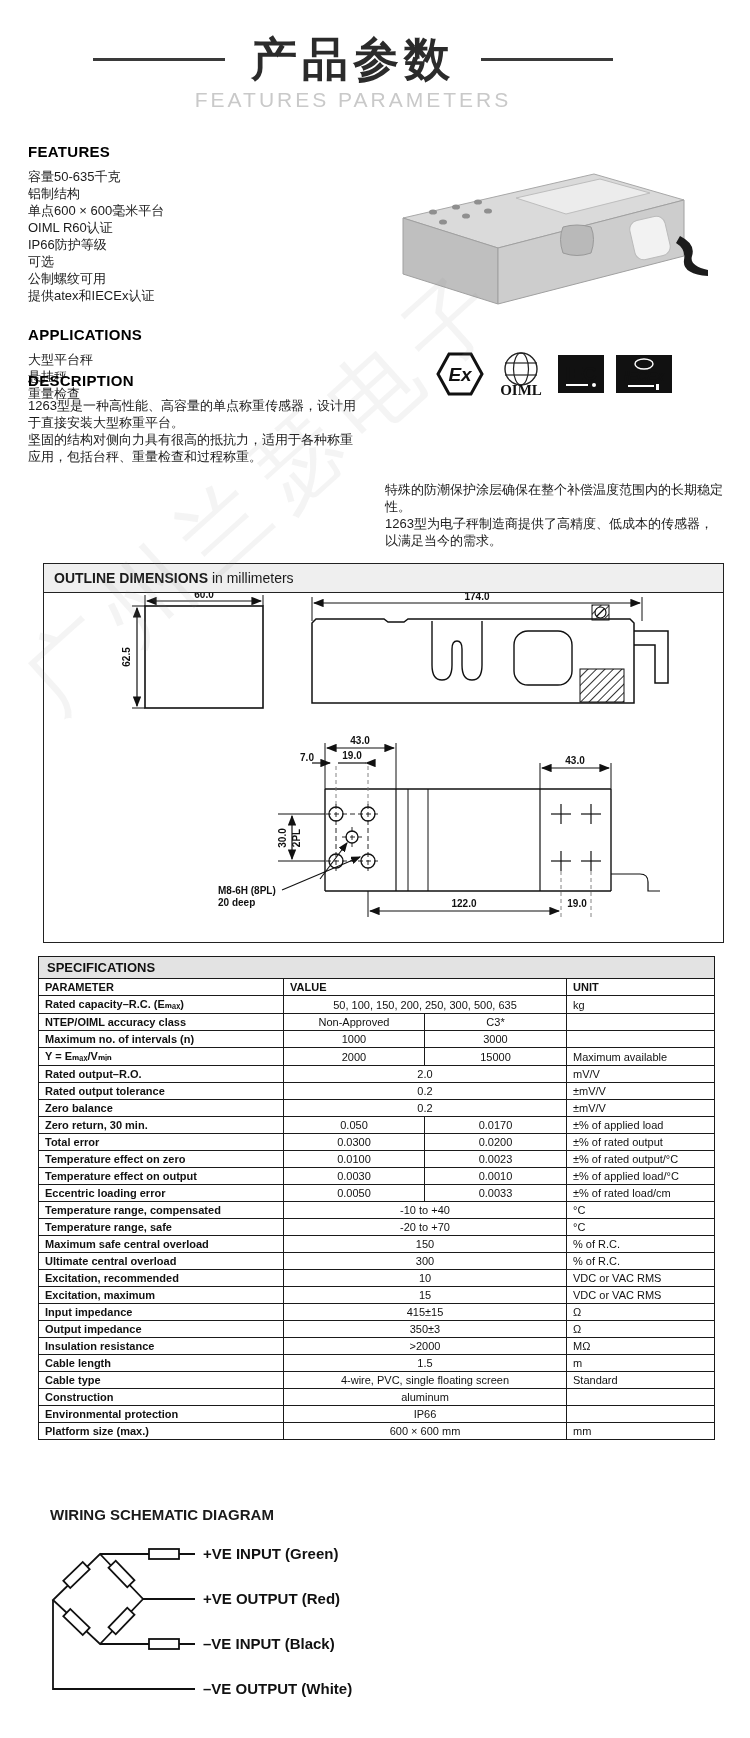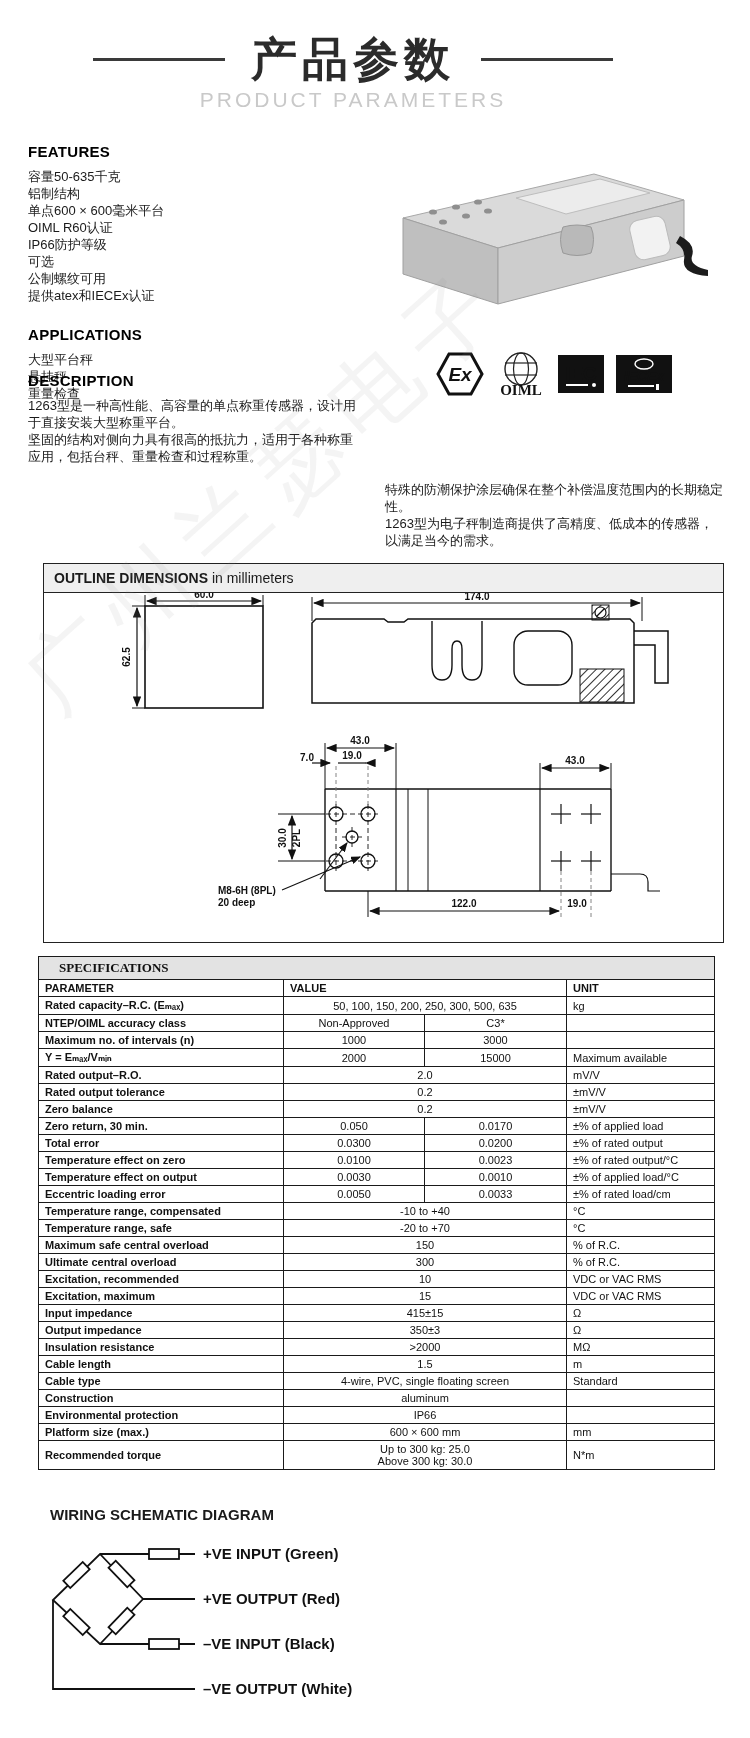--- a/index.html
+++ b/index.html
@@ -26,21 +26,21 @@
   .certs{position:absolute;left:436px;top:350px;display:flex;align-items:center;gap:12px;}
   
   .outline-box{position:absolute;left:43px;top:563px;width:681px;height:380px;border:1px solid #222;box-sizing:border-box;background:#fff;}
   .outline-head{border-bottom:1px solid #222;background:#efefef;padding:6px 10px;font-size:14px;}
   .outline-head b{font-weight:bold;}
   .outline-head span{font-weight:normal;}
   
   .spec-wrap{position:absolute;left:38px;top:956px;width:676px;z-index:6;}
   table.spec{border-collapse:collapse;width:676px;table-layout:fixed;background:#fff;}
   table.spec td,table.spec th{border:1px solid #1a1a1a;font-size:11px;padding:2px 6px;color:#111;}
-  .spec .title-band{background:#e3e3e3;font-weight:bold;font-size:13px;text-align:left;padding:3px 20px;font-family:Liberation Serif, serif;}
+  .spec .title-band{background:#e3e3e3;font-weight:bold;font-size:13px;text-align:left;padding:3px 8px;}
   .spec th{font-size:11.5px;text-align:left;font-weight:bold;padding:3px 4px;}
   .spec td.p{font-weight:bold;text-align:left;}
   .spec td.v{text-align:center;white-space:pre-line;}
   .spec td.u{text-align:left;}
   
   .wiring-h{position:absolute;left:50px;top:1506px;font-size:15px;font-weight:bold;}
   .wiring-svg{position:absolute;left:25px;top:1540px;}
   svg text{fill:#111;}
 </style>
 </head>
@@ -48,21 +48,21 @@
 
 <div class="wm" style="left:-40px;top:430px;">广州兰瑟电子</div>
 <div class="wm" style="left:120px;top:1150px;">广州兰瑟电子</div>
 
 <div class="header">
   <div class="title-row">
     <span class="hline"></span>
     <h1 class="page-title">产品参数</h1>
     <span class="hline"></span>
   </div>
-  <div class="subtitle">PRODUCT PARAMETERS</div>
+  <div class="subtitle">FEATURES PARAMETERS</div>
 </div>
 
 <div class="features">
   <div class="sec-h">FEATURES</div>
   <div>
       <div class="line-item">容量50-635千克</div>
       <div class="line-item">铝制结构</div>
       <div class="line-item">单点600 × 600毫米平台</div>
       <div class="line-item">OIML R60认证</div>
       <div class="line-item">IP66防护等级</div>
@@ -397,26 +397,20 @@
         <tr>
           <td class="p">Environmental protection</td>
           <td class="v" colspan="2">IP66</td>
           <td class="u"></td>
         </tr>
         <tr>
           <td class="p">Platform size (max.)</td>
           <td class="v" colspan="2">600 × 600 mm</td>
           <td class="u">mm</td>
         </tr>
-        <tr>
-          <td class="p">Recommended torque</td>
-          <td class="v" colspan="2">Up to 300 kg: 25.0
-Above 300 kg: 30.0</td>
-          <td class="u">N*m</td>
-        </tr>
       </tbody>
   </table>
 </div>
 
 <div class="wiring-h">WIRING SCHEMATIC DIAGRAM</div>
 <svg class="wiring-svg" width="430" height="190" viewBox="0 0 430 190">
   <g stroke="#111" stroke-width="1.8" fill="none">
     <line x1="75" y1="14" x2="170" y2="14"></line>
     <line x1="118" y1="59" x2="170" y2="59"></line>
     <line x1="75" y1="104" x2="170" y2="104"></line>

